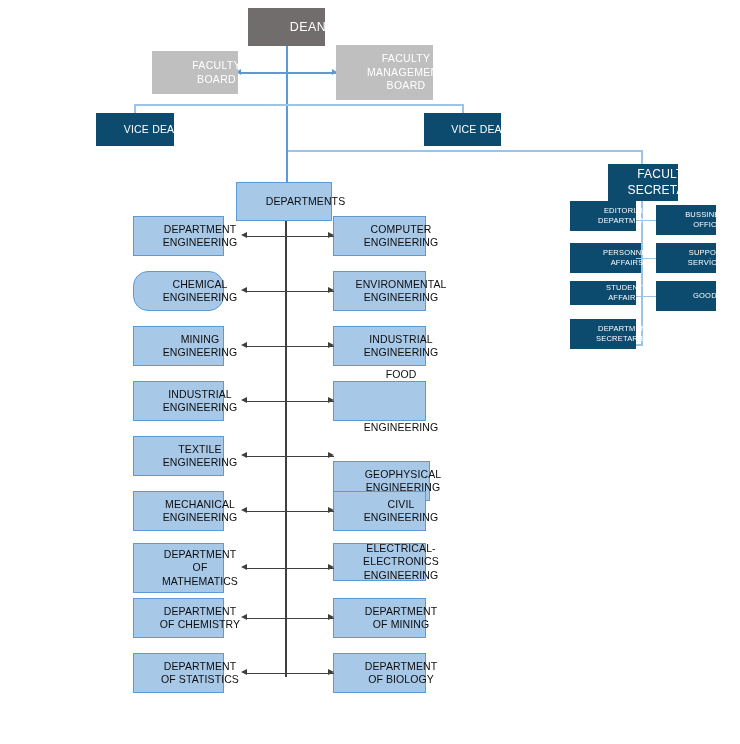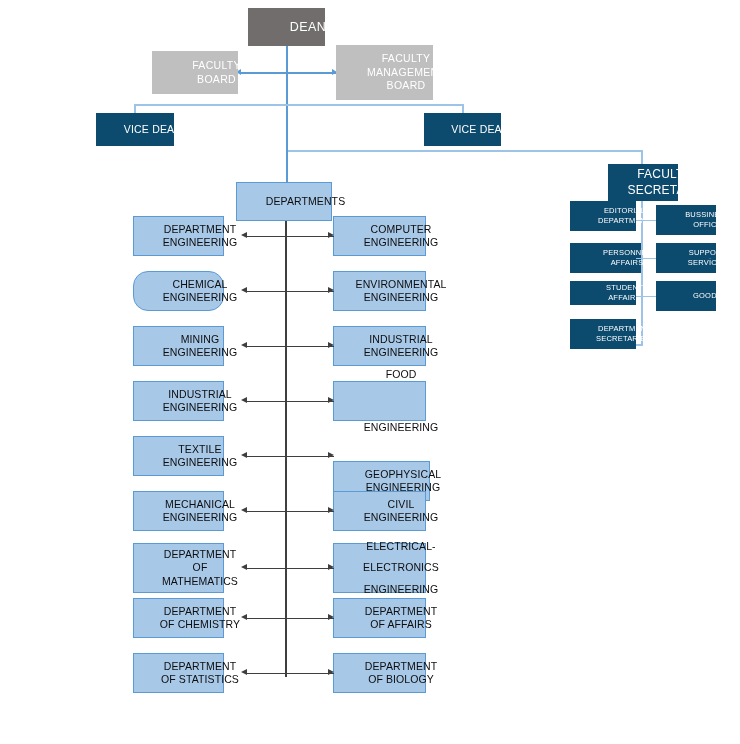--- a/index.html
+++ b/index.html
@@ -210,35 +210,35 @@
         <span>ENGINEERING</span>
       </div>
       <div class="ln ln-dark" style="left: 246px; top: 510.5px; width: 88px; height: 1.5px;"></div>
       <div class="arw arw-l-dark" style="left: 241px; top: 507px;"></div>
       <div class="arw arw-r-dark" style="left: 328px; top: 507px;"></div>
       <div class="box b-dept" style="left: 133px; top: 543px; width: 91px; height: 50px;">
         <span>DEPARTMENT</span>
         <span>OF</span>
         <span>MATHEMATICS</span>
       </div>
-      <div class="box b-dept" style="left: 333px; top: 543px; width: 93px; height: 50px; gap: 8px;">
+      <div class="box b-dept" style="left: 333px; top: 543px; width: 93px; height: 38px;">
         <span>ELECTRICAL-</span>
         <span>ELECTRONICS</span>
         <span>ENGINEERING</span>
       </div>
       <div class="ln ln-dark" style="left: 246px; top: 567.5px; width: 88px; height: 1.5px;"></div>
       <div class="arw arw-l-dark" style="left: 241px; top: 564px;"></div>
       <div class="arw arw-r-dark" style="left: 328px; top: 564px;"></div>
       <div class="box b-dept" style="left: 133px; top: 598px; width: 91px; height: 40px;">
         <span>DEPARTMENT</span>
         <span>OF CHEMISTRY</span>
       </div>
       <div class="box b-dept" style="left: 333px; top: 598px; width: 93px; height: 40px;">
         <span>DEPARTMENT</span>
-        <span>OF AFFAIRS</span>
+        <span>OF MINING</span>
       </div>
       <div class="ln ln-dark" style="left: 246px; top: 617.5px; width: 88px; height: 1.5px;"></div>
       <div class="arw arw-l-dark" style="left: 241px; top: 614px;"></div>
       <div class="arw arw-r-dark" style="left: 328px; top: 614px;"></div>
       <div class="box b-dept" style="left: 133px; top: 653px; width: 91px; height: 40px;">
         <span>DEPARTMENT</span>
         <span>OF STATISTICS</span>
       </div>
       <div class="box b-dept" style="left: 333px; top: 653px; width: 93px; height: 40px;">
         <span>DEPARTMENT</span>

